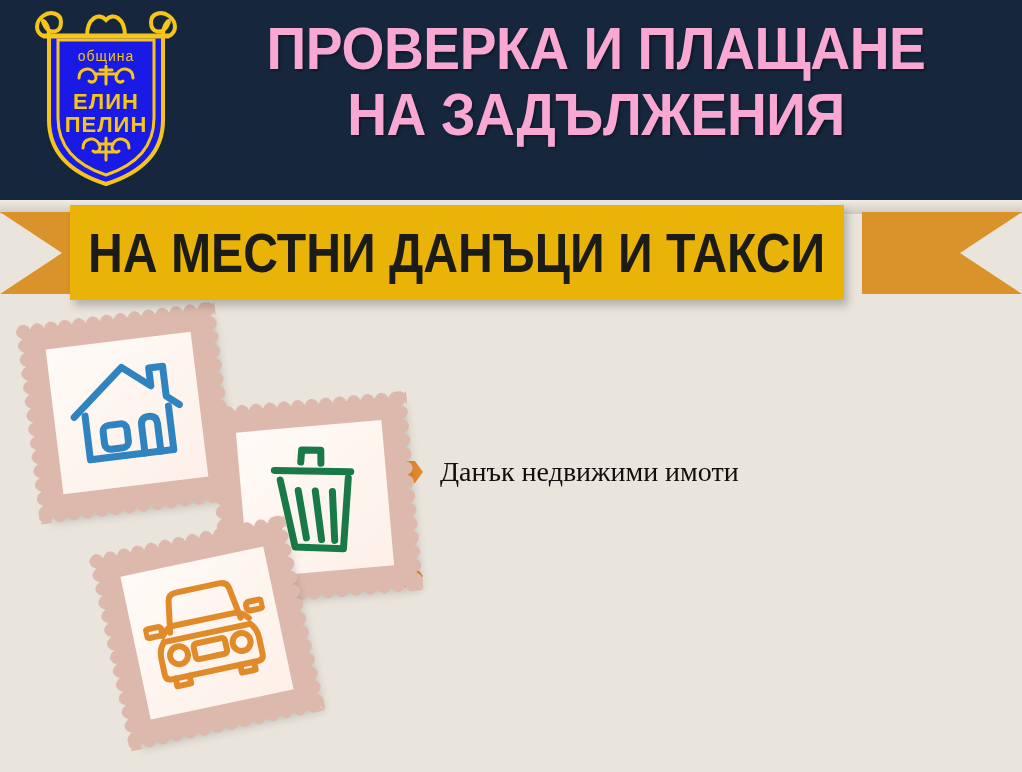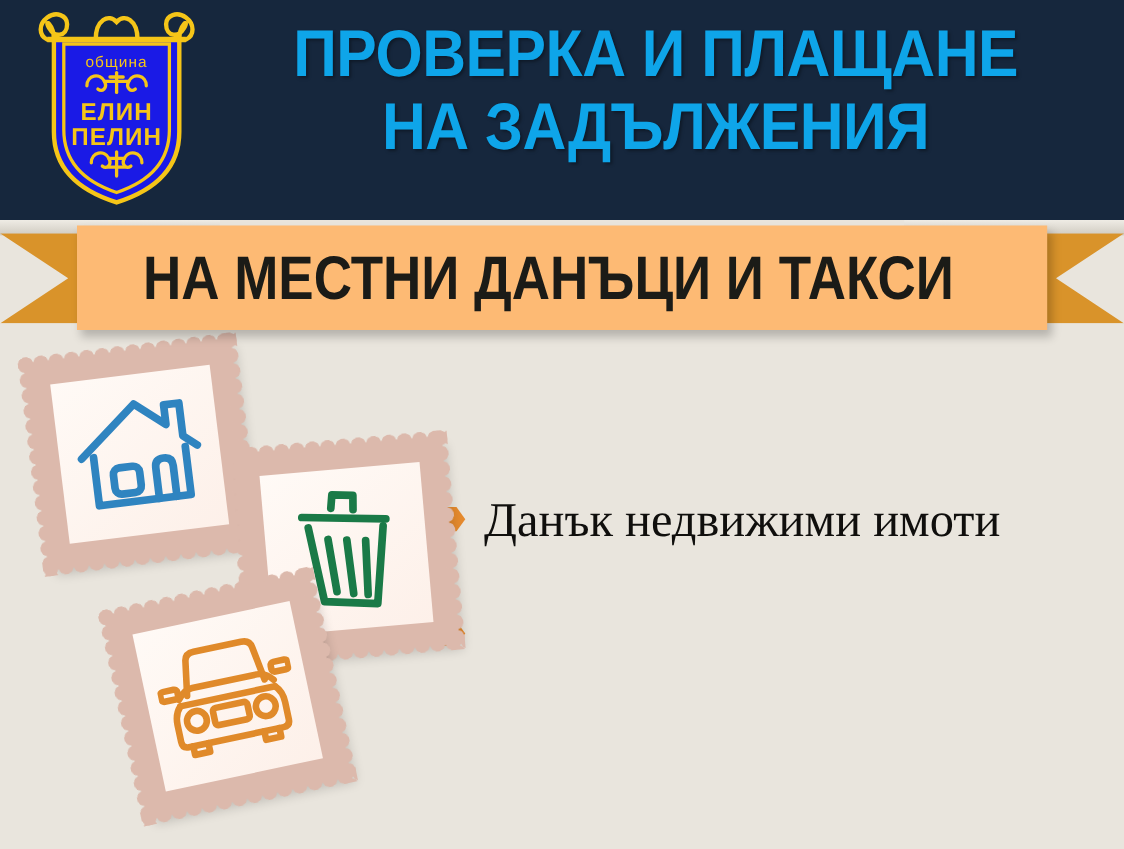--- a/index.html
+++ b/index.html
@@ -17,21 +17,21 @@
     background:#16273d;
     z-index:5;
   }
   .logo{
     position:absolute;left:31px;top:8px;width:150px;height:180px;
   }
   .logo svg{display:block;width:150px;height:180px;}
   .header-titles{
     position:absolute;left:186px;top:16px;width:820px;
     text-align:center;
-    color:#0ea5e9;
+    color:#f9a8d4;
   }
   .title-line{
     font-family:"Liberation Sans", sans-serif;
     font-weight:bold;
     font-size:60px;
     line-height:66px;
     letter-spacing:-0.5px;
     transform:scaleX(0.92);
     transform-origin:center center;
     white-space:nowrap;
@@ -51,24 +51,24 @@
   .ribbon .tail.right{
     right:0;
     clip-path:polygon(0 0, 160px 0, 98px 41px, 160px 82px, 0 82px);
   }
   .ribbon .strip-shadow{
     position:absolute;left:0;top:0;width:200px;height:14px;
     background:linear-gradient(180deg,#efece5 0%, #cfcac0 100%);
   }
   .ribbon .strip-shadow.r{left:auto;right:0;}
   .ribbon .band{
-    position:absolute;left:70px;top:5px;width:882px;height:95px;
-    background:#fdba74;
+    position:absolute;left:70px;top:5px;width:774px;height:95px;
+    background:#eab308;
     box-shadow:4px 6px 8px rgba(0,0,0,0.22);
-    display:flex;align-items:center;
+    display:flex;align-items:center;justify-content:center;
   }
   .ribbon .band-text{
     font-family:"Liberation Sans", sans-serif;
     font-weight:bold;font-size:56px;color:#1b1b17;
     transform:scaleX(0.86);
     white-space:nowrap;letter-spacing:0px;
   }
 
   
   .stamp{
@@ -110,21 +110,21 @@
   .list-item{
     display:flex;align-items:center;
     height:104px;
   }
   .bullet{
     width:22px;height:26px;flex:0 0 22px;margin-right:16px;
   }
   .bullet svg{display:block;}
   .item-label{
     font-family:"Liberation Serif", serif;
-    font-size:44px;color:#100f0d;white-space:nowrap;
+    font-size:28px;color:#100f0d;white-space:nowrap;
   }
 </style>
 </head>
 <body>
 
 <div class="page">
 
   <div class="header">
 
     <div class="logo">

